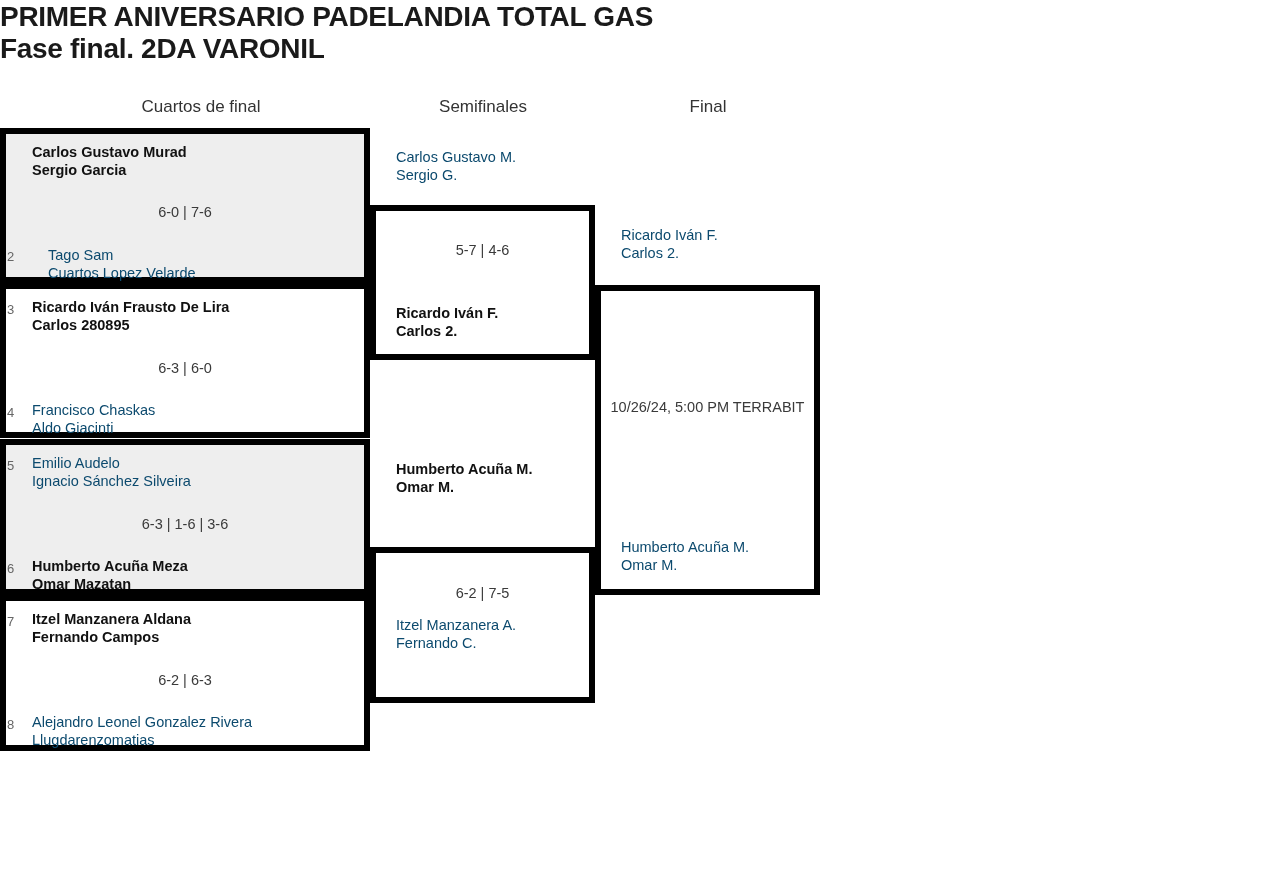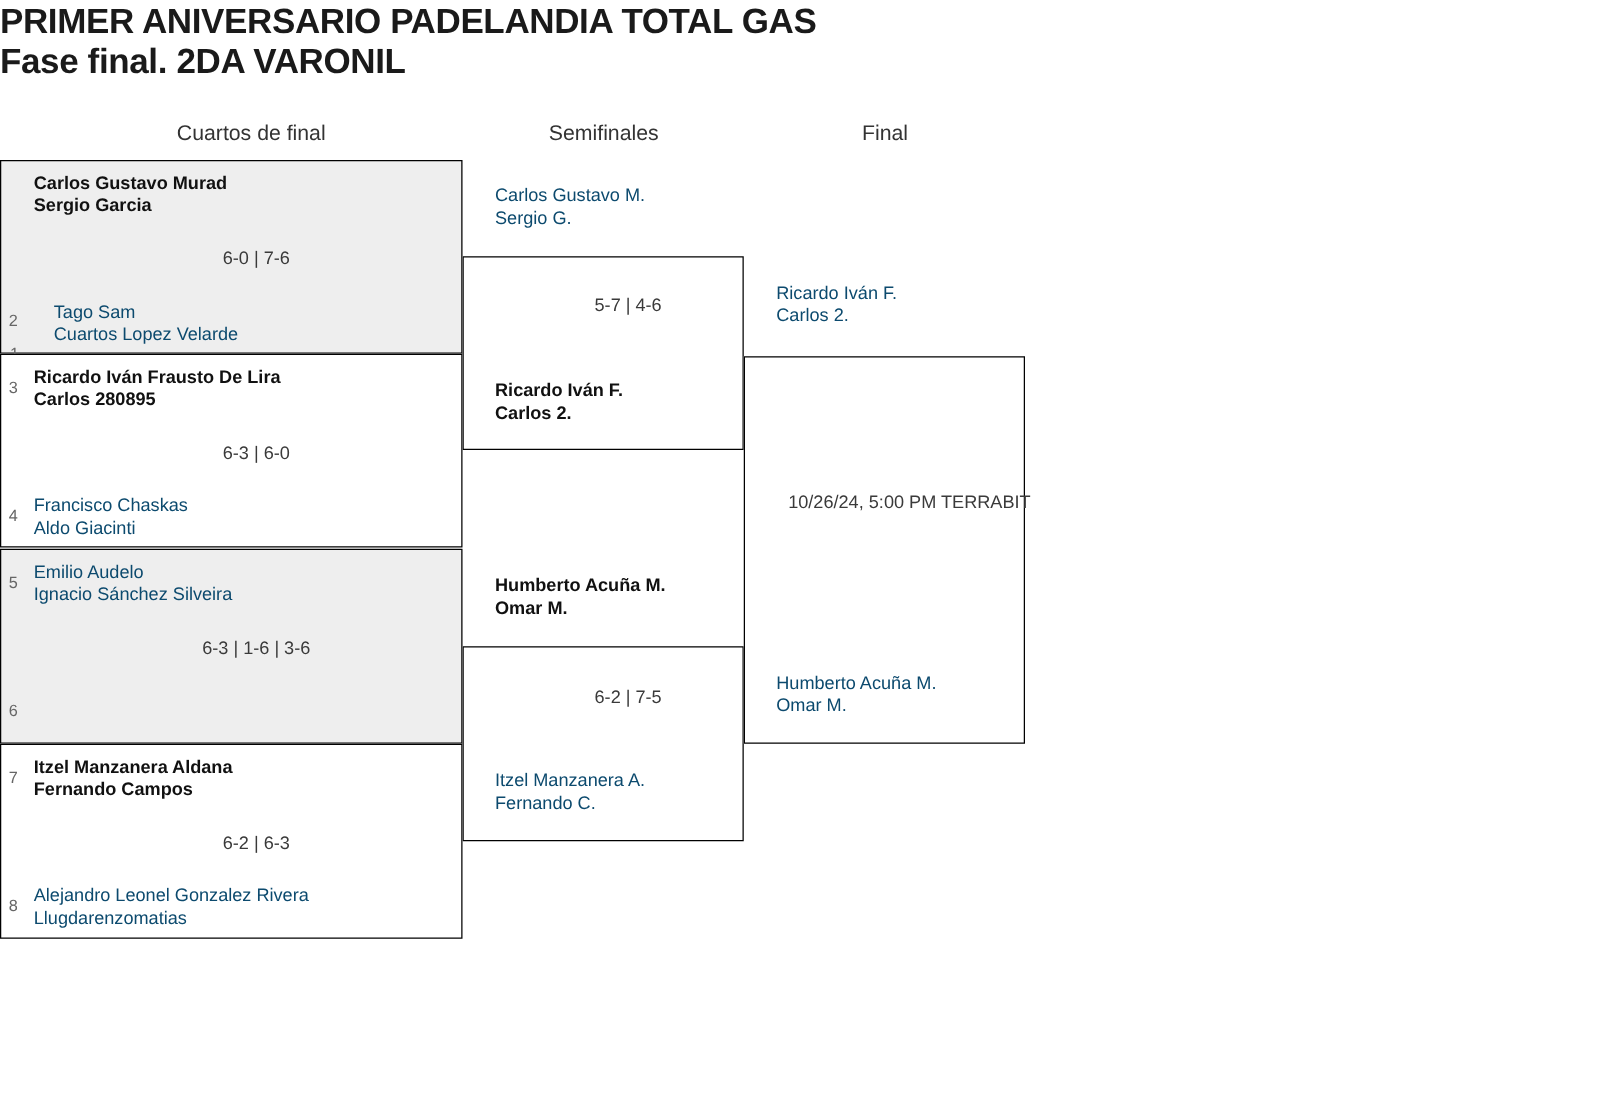--- a/index.html
+++ b/index.html
@@ -75,22 +75,21 @@
   
   #bracket {
     position: absolute;
     left: 0; top: 0;
     width: 1280px; height: 883px;
   }
 
   .match-box {
     position: absolute;
     box-sizing: border-box;
-    border: 1px solid #000000;
-    padding-left: 20px;
+    border: 6px solid #000000;
   }
   .match-box.shaded { background: #eeeeee; }
   .match-box.plain  { background: #ffffff; }
 
   .team {
     position: absolute;
     left: 0;
     width: 100%;
     box-sizing: border-box;
     padding-left: 26px;
@@ -178,20 +177,24 @@
   </div>
   <span class="seed" style="top:301px;">3</span>
   <span class="seed" style="top:404px;">4</span>
 
   <div class="match-box shaded" style="left:0px; top:439px; width:370px; height:156px;">
     <div class="team" style="top:9px;">
       <div class="team-line">Emilio Audelo</div>
       <div class="team-line">Ignacio Sánchez Silveira</div>
     </div>
     <div class="score" style="top:70px;">6-3 | 1-6 | 3-6</div>
+    <div class="team winner" style="top:112px;">
+      <div class="team-line">Humberto Acuña Meza</div>
+      <div class="team-line">Omar Mazatan</div>
+    </div>
   </div>
   <span class="seed" style="top:457px;">5</span>
   <span class="seed" style="top:560px;">6</span>
 
   <div class="match-box plain" style="left:0px; top:595px; width:370px; height:156px;">
     <div class="team winner" style="top:9px;">
       <div class="team-line">Itzel Manzanera Aldana</div>
       <div class="team-line">Fernando Campos</div>
     </div>
     <div class="score" style="top:70px;">6-2 | 6-3</div>
@@ -208,21 +211,21 @@
   </div>
   <div class="team" style="left:370px; top:148px; width:225px;">
     <div class="team-line">Carlos Gustavo M.</div>
     <div class="team-line">Sergio G.</div>
   </div>
   <div class="team winner" style="left:370px; top:304px; width:225px;">
     <div class="team-line">Ricardo Iván F.</div>
     <div class="team-line">Carlos 2.</div>
   </div>
 
-  <div class="match-box plain" style="left:370px; top:517px; width:225px; height:156px;">
+  <div class="match-box plain" style="left:370px; top:547px; width:225px; height:156px;">
     <div class="score" style="top:31px;">6-2 | 7-5</div>
   </div>
   <div class="team winner" style="left:370px; top:460px; width:225px;">
     <div class="team-line">Humberto Acuña M.</div>
     <div class="team-line">Omar M.</div>
   </div>
   <div class="team" style="left:370px; top:616px; width:225px;">
     <div class="team-line">Itzel Manzanera A.</div>
     <div class="team-line">Fernando C.</div>
   </div>

